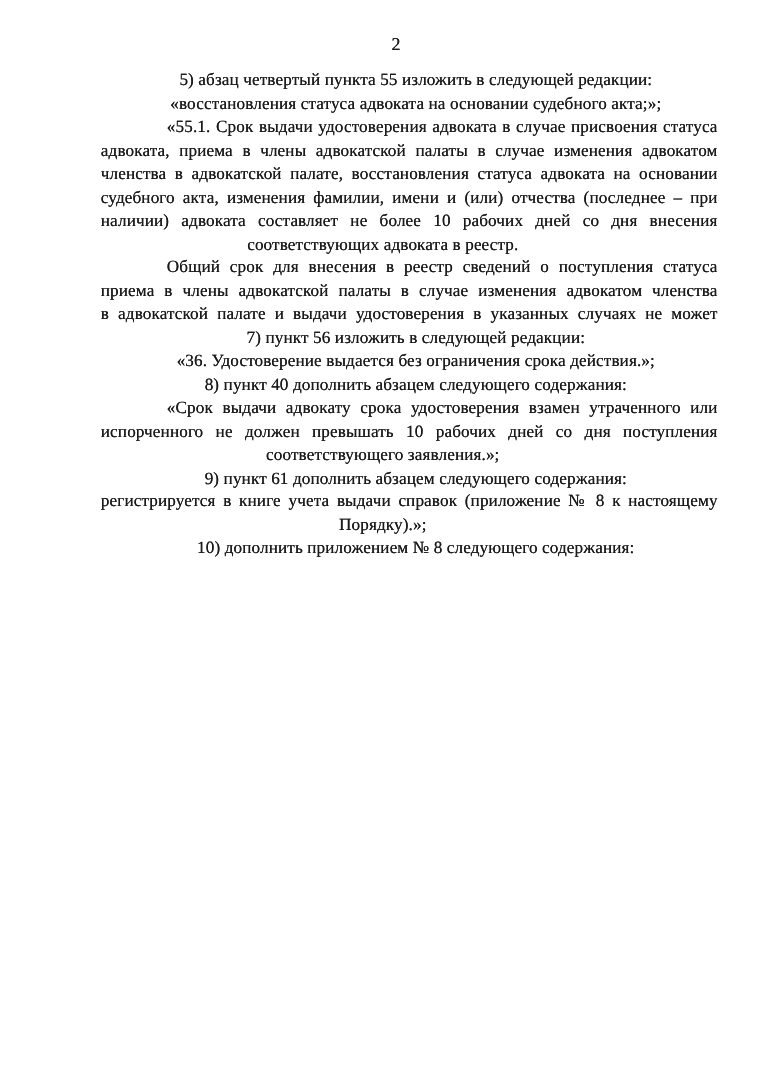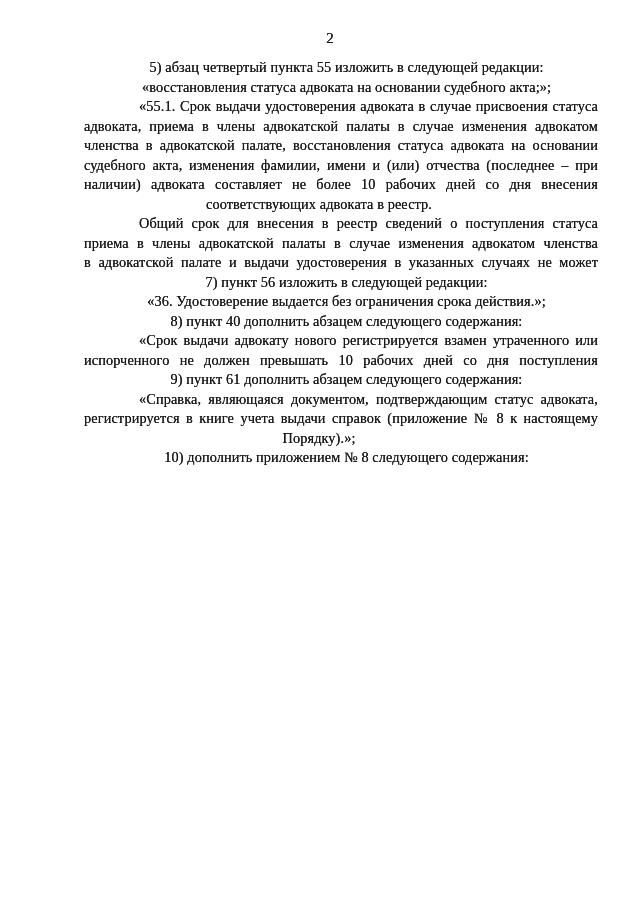--- a/index.html
+++ b/index.html
@@ -66,22 +66,22 @@
     <div class="ln j">членства в адвокатской палате, восстановления статуса адвоката на основании</div>
     <div class="ln j">судебного акта, изменения фамилии, имени и (или) отчества (последнее – при</div>
     <div class="ln j">наличии) адвоката составляет не более 10 рабочих дней со дня внесения</div>
     <div class="ln">соответствующих адвоката в реестр.</div>
     <div class="ln ind j">Общий срок для внесения в реестр сведений о поступления статуса адвоката,</div>
     <div class="ln j">приема в члены адвокатской палаты в случае изменения адвокатом членства</div>
     <div class="ln j">в адвокатской палате и выдачи удостоверения в указанных случаях не может</div>
     <div class="ln ind">7) пункт 56 изложить в следующей редакции:</div>
     <div class="ln ind">«36. Удостоверение выдается без ограничения срока действия.»;</div>
     <div class="ln ind">8) пункт 40 дополнить абзацем следующего содержания:</div>
-    <div class="ln ind j">«Срок выдачи адвокату нового регистрируется взамен утраченного или</div>
+    <div class="ln ind j">«Срок выдачи адвокату срока удостоверения взамен утраченного или</div>
     <div class="ln j">испорченного не должен превышать 10 рабочих дней со дня поступления</div>
+    <div class="ln">соответствующего заявления.»;</div>
     <div class="ln ind">9) пункт 61 дополнить абзацем следующего содержания:</div>
-    <div class="ln ind j">«Справка, являющаяся документом, подтверждающим статус адвоката,</div>
     <div class="ln j">регистрируется в книге учета выдачи справок (приложение № 8 к настоящему</div>
     <div class="ln">Порядку).»;</div>
     <div class="ln ind">10) дополнить приложением № 8 следующего содержания:</div>
   </div>
 
 </div>
 
 </body></html>

